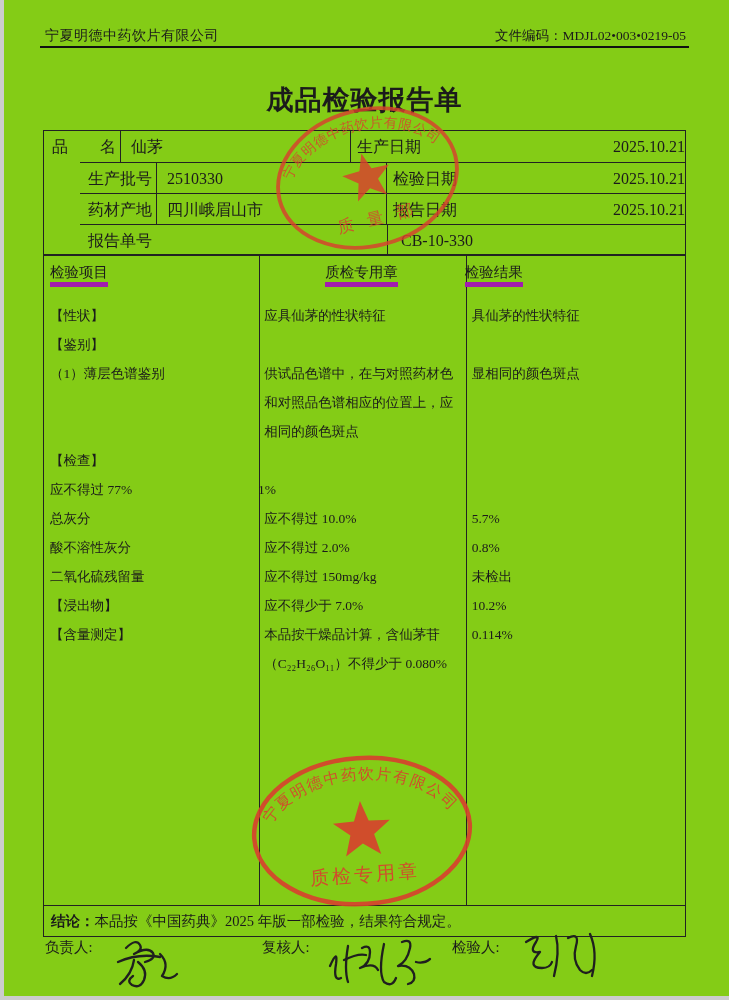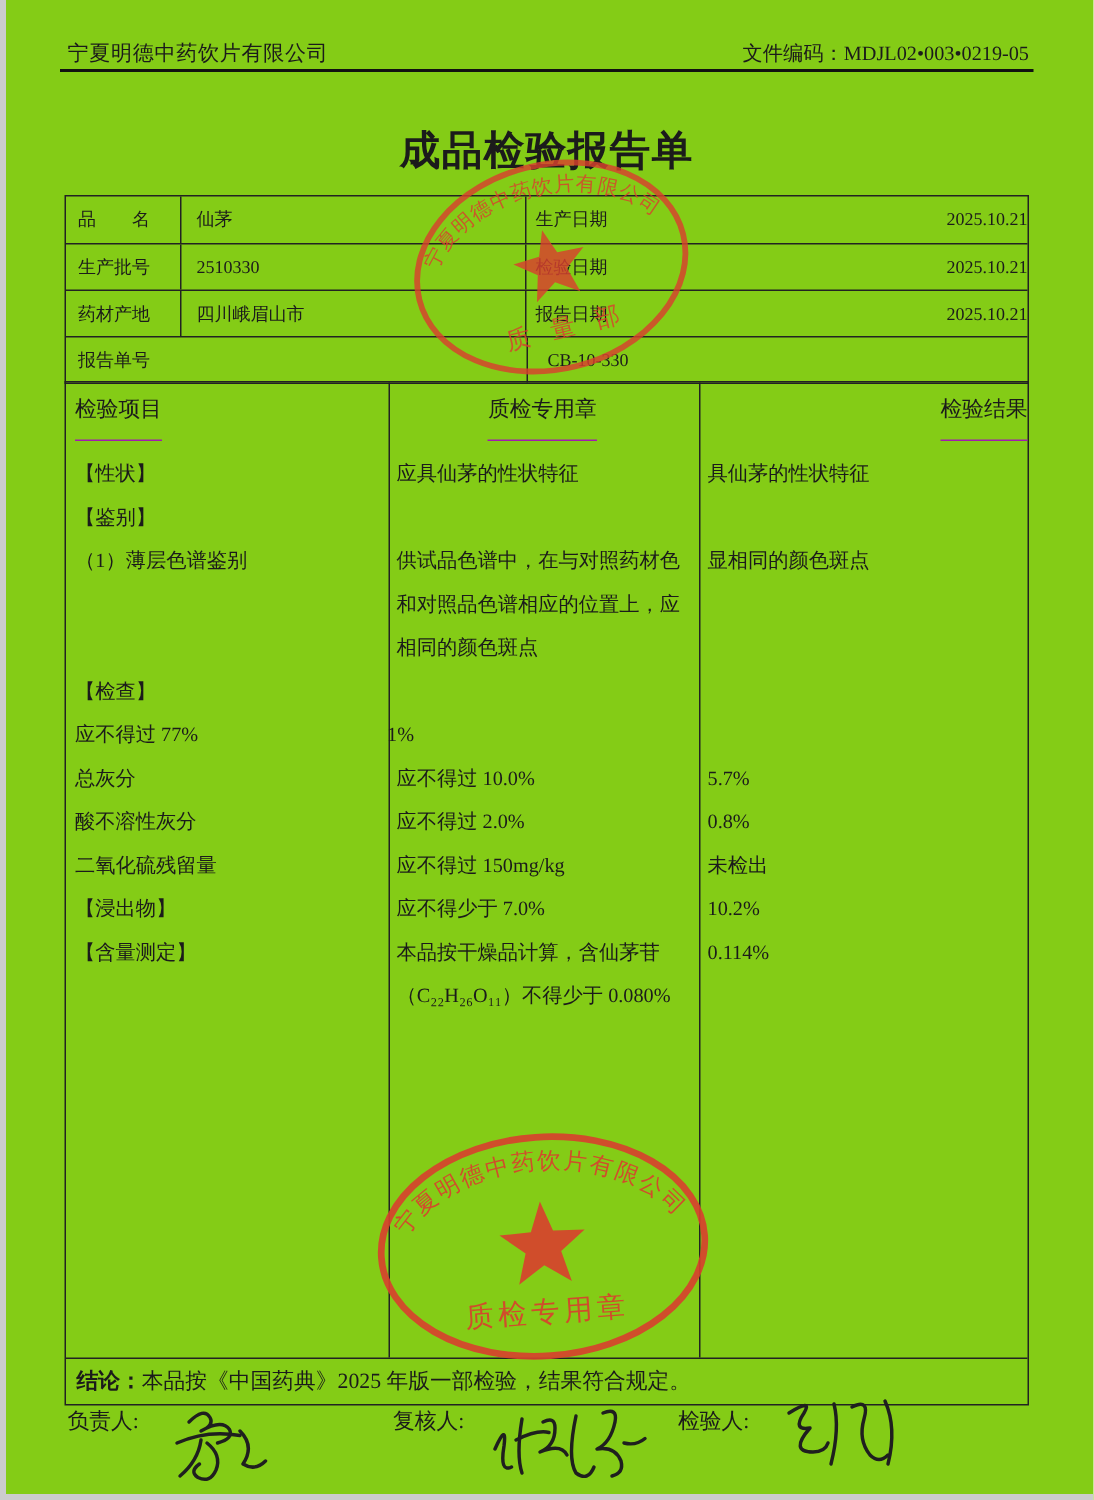--- a/index.html
+++ b/index.html
@@ -15,41 +15,41 @@
   .hdr-company{position:absolute;left:45px;top:27px;font-size:14px;letter-spacing:.5px;}
   .hdr-code{position:absolute;right:43px;top:27px;font-size:13.5px;}
   .hdr-rule{position:absolute;left:40px;top:46px;width:649px;height:2.4px;background:#111;}
 
   
   .doc-title{position:absolute;left:0;top:82px;width:100%;text-align:center;
     font-size:27px;font-weight:700;letter-spacing:1px;}
 
   
   .info-table{position:absolute;left:43px;top:130px;width:643px;border:1.6px solid #222;box-sizing:border-box;background:transparent;}
-  .info-row{display:flex;height:31px;line-height:31px;font-size:12px;box-sizing:border-box;}
-  .info-row + .info-row{border-top:1.2px solid #222;}
+  .info-row{display:flex;height:31px;line-height:31px;font-size:16px;box-sizing:border-box;}
+  .info-row + .info-row{border-top:1.2px solid #222;margin-left:36px;}
   .ic-lab{width:77px;padding-left:8px;border-right:1.2px solid #222;box-sizing:border-box;}
   .ic-val{width:230px;padding-left:10px;border-right:1.2px solid #222;box-sizing:border-box;}
   .ic-right{flex:1;display:flex;justify-content:space-between;}
   .ic-lab2{width:93px;padding-left:6px;box-sizing:border-box;}
   .ic-val2{padding-left:5px;}
   .ic-span-left{width:308px;padding-left:8px;border-right:1.2px solid #222;box-sizing:border-box;}
   .ic-span-right{flex:1;padding-left:13px;}
 
   
   .main-table{position:absolute;left:43px;top:254px;width:643px;height:683px;
     border:1.6px solid #222;box-sizing:border-box;}
   .vline{position:absolute;top:0;width:1.3px;height:650px;background:#222;}
   .vline.v1{left:215px;}
   .vline.v2{left:422px;}
   .mt-header{position:absolute;top:0;left:0;width:100%;height:46px;display:flex;font-size:14.5px;}
   .mh-c1{width:215px;padding:8px 0 0 6px;box-sizing:border-box;}
   .mh-c2{width:207px;padding-top:8px;text-align:center;box-sizing:border-box;}
-  .mh-c3{width:221px;padding-top:8px;text-align:right;box-sizing:border-box;}
-  .hdr-ul{border-bottom:1px solid #a21caf;padding-bottom:12px;}
+  .mh-c3{width:221px;padding-top:8px;text-align:left;box-sizing:border-box;}
+  .hdr-ul{border-bottom:5px solid #a21caf;padding-bottom:2px;}
   .mt-body{position:absolute;top:46px;left:0;width:100%;}
   .bline{display:flex;height:29px;line-height:29px;font-size:13.5px;}
   .bc1{width:215px;padding-left:6px;box-sizing:border-box;overflow:hidden;}
   .bc2{width:207px;padding-left:6px;box-sizing:border-box;overflow:hidden;}
   .bc3{width:221px;padding-left:7px;box-sizing:border-box;overflow:hidden;}
 
   
   .concl-row{position:absolute;left:0;top:650px;width:100%;height:33px;
     border-top:1.6px solid #222;box-sizing:border-box;line-height:31px;font-size:14.5px;padding-left:7px;}
   .concl-lab{font-weight:700;}

